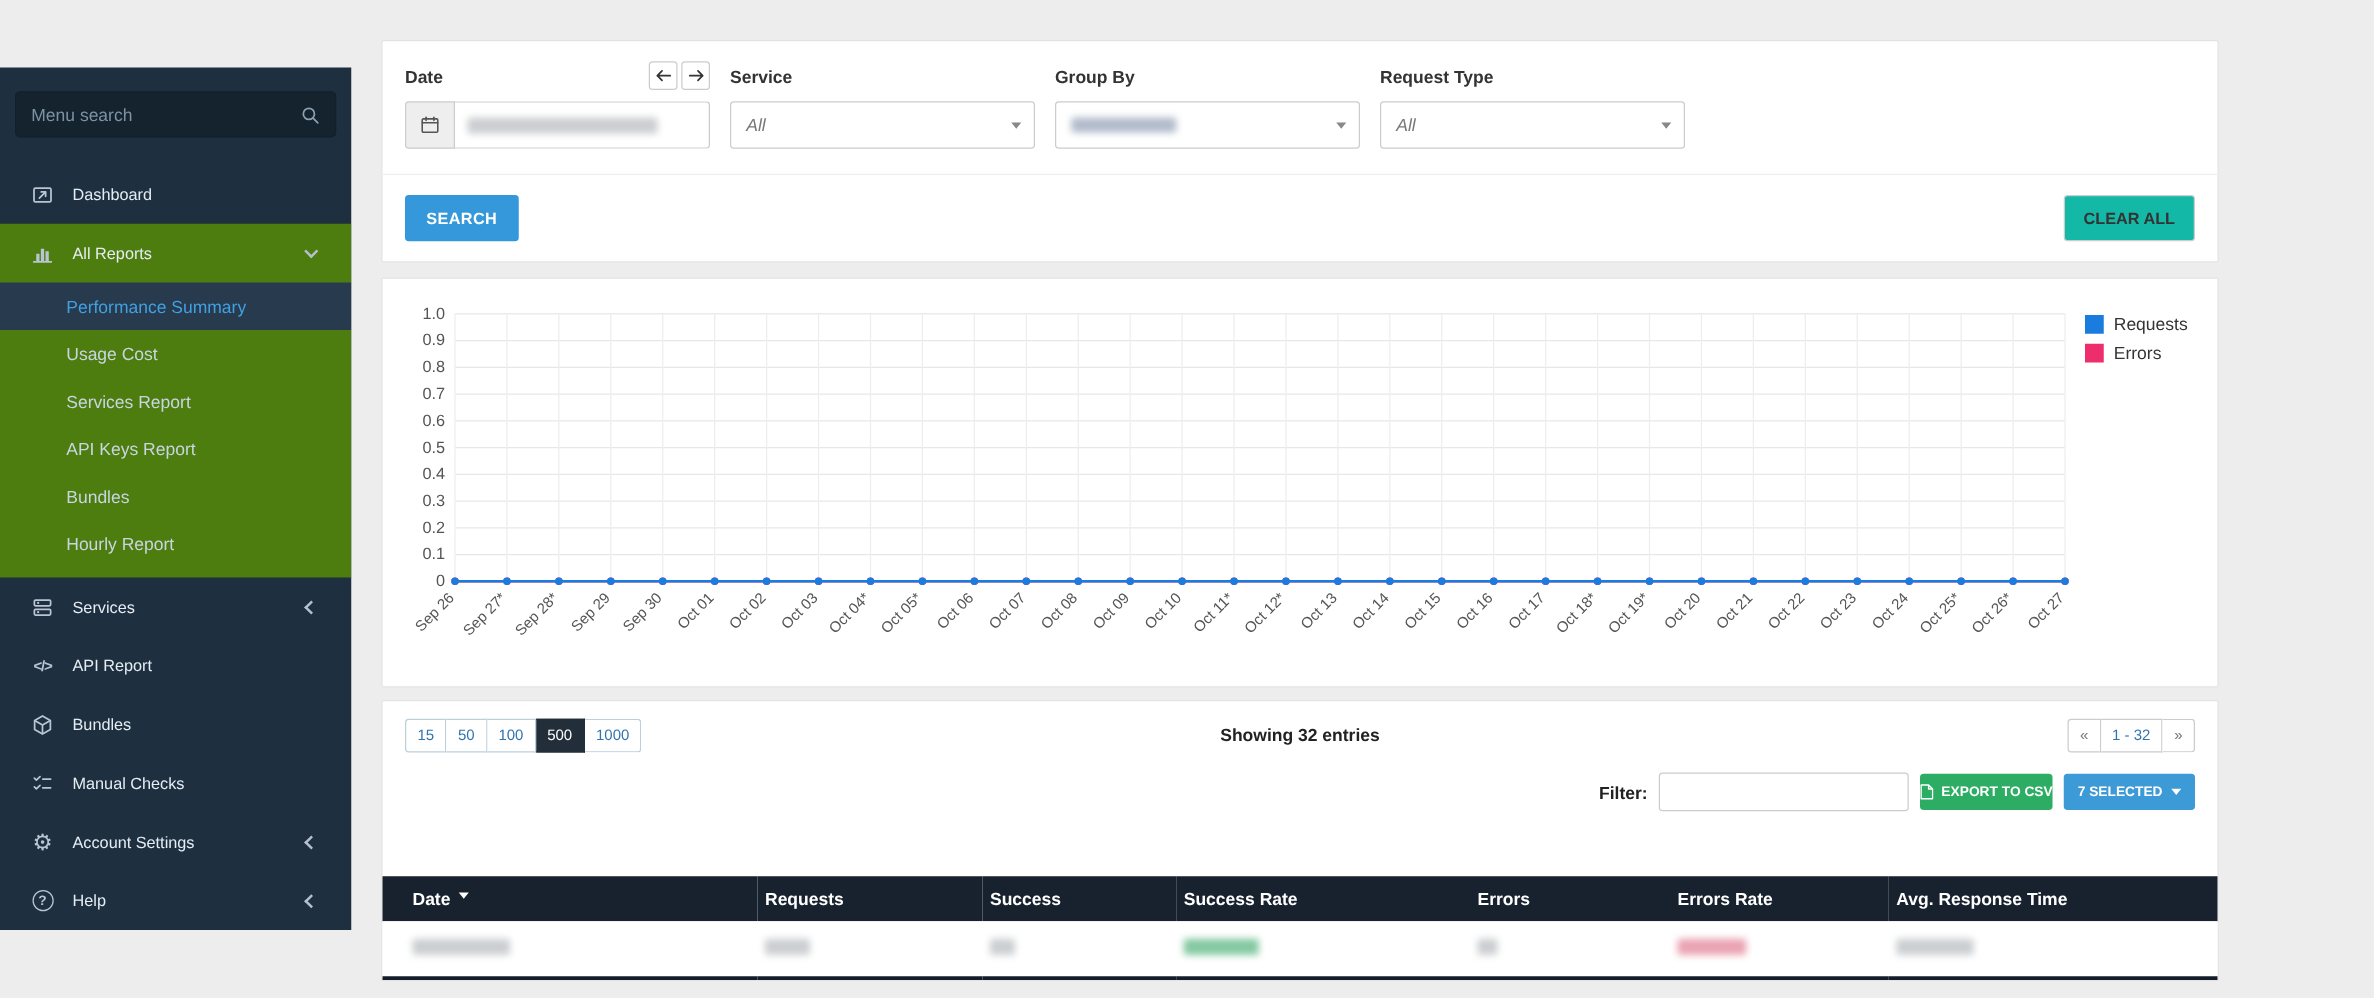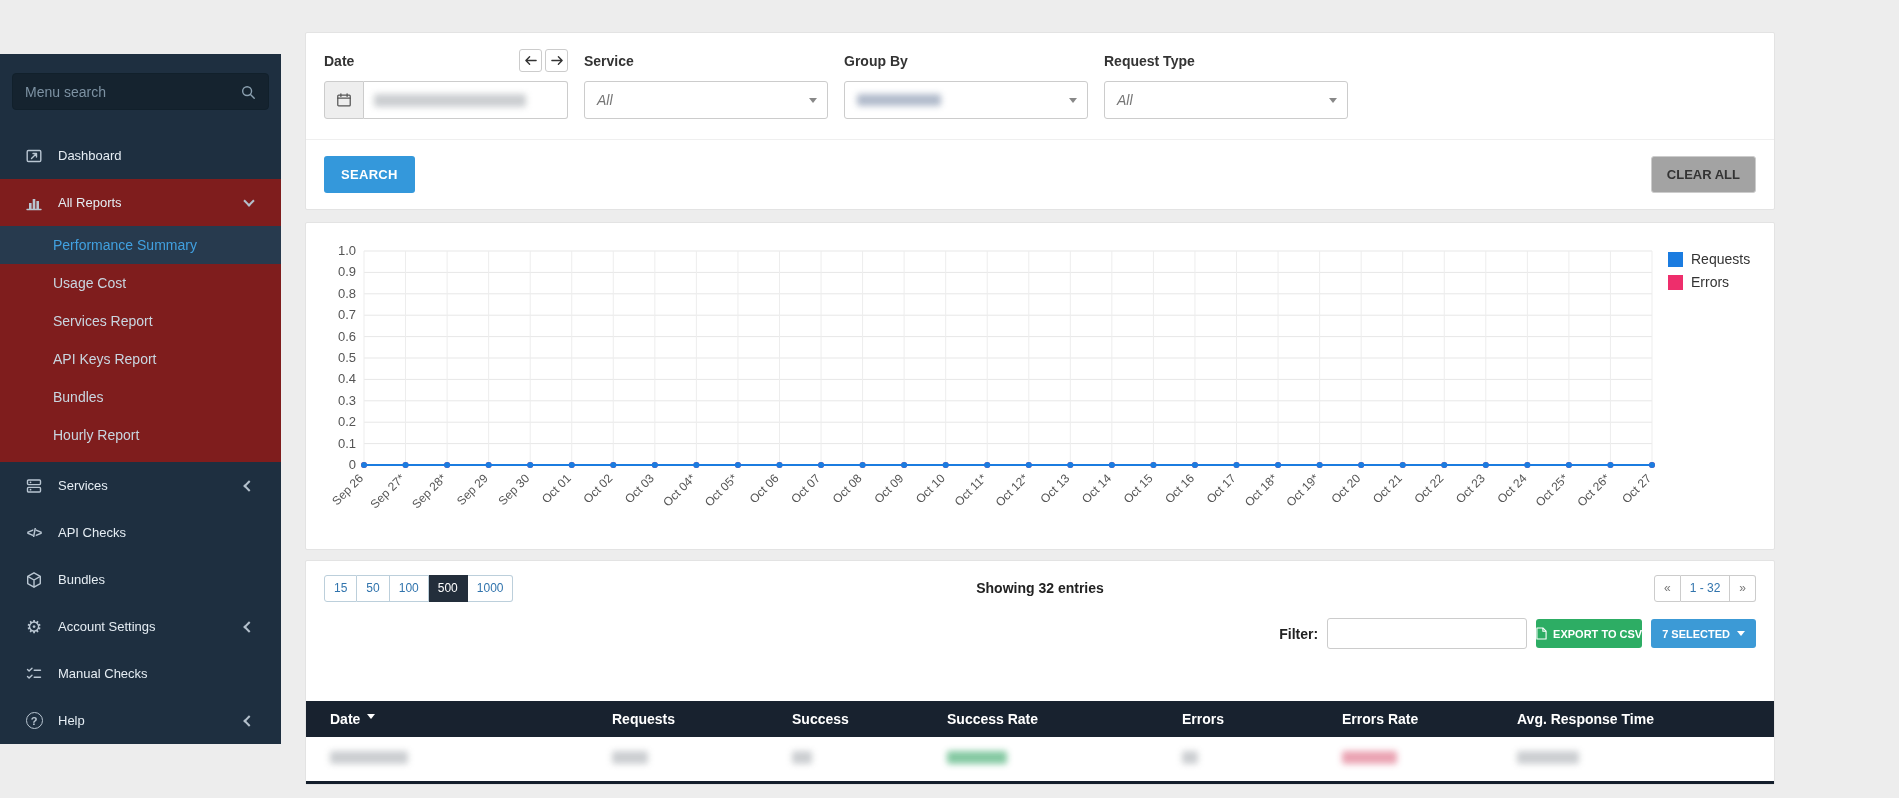--- a/index.html
+++ b/index.html
@@ -14,21 +14,21 @@
   .search-box input { flex:1; background:transparent; border:none; outline:none; color:#cfdbe4;
                       font:14px "Liberation Sans", sans-serif; }
   .search-box input::placeholder { color:#7d92a3; }
   .nav-item { display:flex; align-items:center; padding:0 28px 0 24px; height:47px; cursor:pointer;
               font-size:13px; color:#e5edf3; }
   .nav-icon { width:20px; margin-right:14px; display:flex; justify-content:center; align-items:center; color:#b9c6d2; }
   .nav-label { flex:1; }
   .chev { display:inline-block; width:8px; height:8px; border-right:2px solid #b4c1cc; border-bottom:2px solid #b4c1cc; margin-left:auto; }
   .chev.down { transform:rotate(45deg); margin-top:-4px; }
   .chev.left { transform:rotate(135deg); }
-  .nav-section.active { background:#7f1d1d; }
+  .nav-section.active { background:#4d7c0f; }
   .submenu { padding-bottom:8px; }
   .submenu-item { padding:11px 26px 11px 53px; font-size:14px; color:#c9d6e0; cursor:pointer; }
   .submenu-item.active { background:#273a4e; color:#41a0e0; }
   .icon-code::before { content:"</>"; font-size:12px; font-weight:700; letter-spacing:-1px; }
   .icon-gears::before { content:"\2699"; font-size:18px; line-height:1; }
   .icon-help { width:17px; height:17px; border:1.5px solid currentColor; border-radius:50%;
                display:flex; align-items:center; justify-content:center; }
   .icon-help::before { content:"?"; font-size:11px; font-weight:700; }
 
   
@@ -48,21 +48,21 @@
              display:flex; align-items:center; justify-content:center; color:#555; cursor:pointer; }
   .date-field { flex:1; border:1px solid #ccc; border-left:none; border-radius:0 3px 3px 0; background:#fff;
                 display:flex; align-items:center; padding:0 10px; cursor:text; }
   .select { height:38px; border:1px solid #ccc; border-radius:3px; background:#fff; display:flex; align-items:center;
             padding:0 26px 0 12px; position:relative; color:#777; font-size:14px; cursor:pointer;font-style:italic; }
   .select .caret { position:absolute; right:10px; top:50%; margin-top:-2px; width:0; height:0;
                    border:4px solid transparent; border-top:5px solid #888; }
   .filter-footer { border-top:1px solid #efefef; padding:16px 18px; display:flex; justify-content:space-between; align-items:center; }
   .btn-search { background:#3498db; color:#fff; border:none; border-radius:3px; height:37px; padding:0 17px;
                 font:600 13px "Liberation Sans", sans-serif; letter-spacing:.3px; cursor:pointer; }
-  .btn-clear { background:#a3a3a3; color:#333; border:1px solid #ccc; border-radius:3px; height:37px; padding:0 15px;
+  .btn-clear { background:#14b8a6; color:#333; border:1px solid #ccc; border-radius:3px; height:37px; padding:0 15px;
                font:600 13px "Liberation Sans", sans-serif; cursor:pointer; }
 
   
   .chart-panel { margin-top:12px; padding:14px 10px 4px 12px; display:flex; }
   #chart { flex:1; height:308px; }
   .legend { width:196px; padding-top:14px; }
   .legend-item { display:flex; align-items:center; gap:8px; margin-bottom:7px; font-size:14px; color:#333; }
   .swatch { width:15px; height:15px; flex-shrink:0; }
 
   
@@ -162,49 +162,49 @@
             <circle cx="5.5" cy="5.3" r="0.9" fill="currentColor" stroke="none"></circle>
               <circle cx="5.5" cy="12.7" r="0.9" fill="currentColor" stroke="none"></circle>
           </svg>
         </span>
         <span class="nav-label">Services</span>
         <span class="chev left"></span>
       </div>
 
       <div class="nav-item">
         <span class="nav-icon icon-code"></span>
-        <span class="nav-label">API Checks</span>
+        <span class="nav-label">API Report</span>
       </div>
 
       <div class="nav-item">
         <span class="nav-icon">
           <svg width="18" height="18" viewBox="0 0 18 18" fill="none" stroke="currentColor" stroke-width="1.4" stroke-linejoin="round">
             <path d="M9 1.8 L15.3 5.4 V12.6 L9 16.2 L2.7 12.6 V5.4 Z"></path>
               <path d="M2.7 5.4 L9 9 L15.3 5.4 M9 9 V16.2"></path>
           </svg>
         </span>
         <span class="nav-label">Bundles</span>
-      </div>
-
-      <div class="nav-item">
-        <span class="nav-icon icon-gears"></span>
-        <span class="nav-label">Account Settings</span>
-        <span class="chev left"></span>
       </div>
 
       <div class="nav-item">
         <span class="nav-icon">
           <svg width="18" height="18" viewBox="0 0 18 18" fill="none" stroke="currentColor" stroke-width="1.4" stroke-linecap="round" stroke-linejoin="round">
             <path d="M2.5 4.5 l1.6 1.6 L7 3.3"></path>
               <path d="M2.5 11.5 l1.6 1.6 L7 10.3"></path>
             <line x1="9.2" y1="5.2" x2="15.5" y2="5.2"></line>
               <line x1="9.2" y1="12.2" x2="15.5" y2="12.2"></line>
           </svg>
         </span>
         <span class="nav-label">Manual Checks</span>
+      </div>
+
+      <div class="nav-item">
+        <span class="nav-icon icon-gears"></span>
+        <span class="nav-label">Account Settings</span>
+        <span class="chev left"></span>
       </div>
 
       <div class="nav-item">
         <span class="nav-icon">
             <span class="icon-help"></span>
           </span>
         <span class="nav-label">Help</span>
         <span class="chev left"></span>
       </div>
     </nav>

